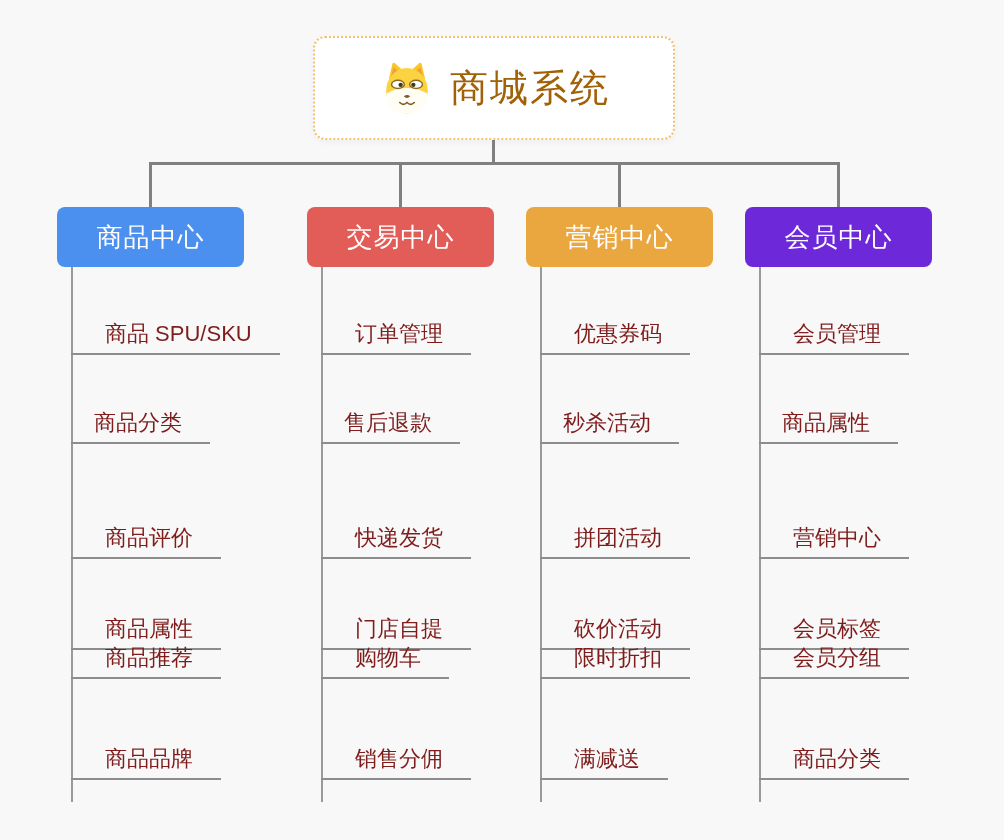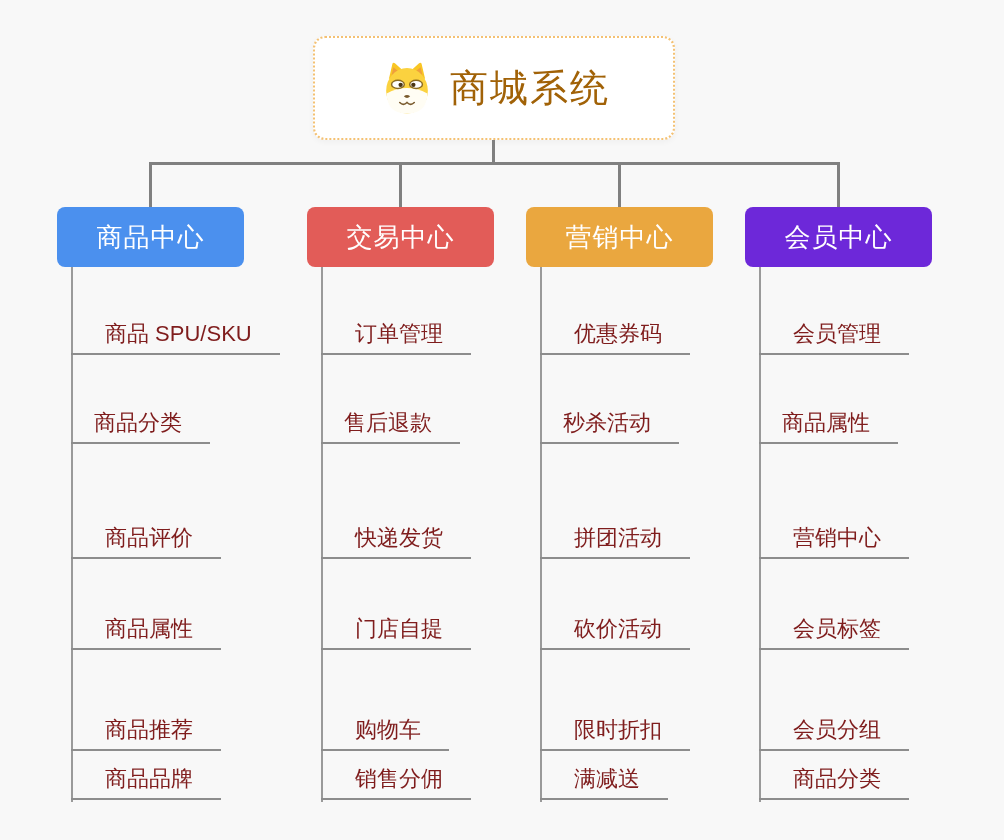--- a/index.html
+++ b/index.html
@@ -60,21 +60,21 @@
   .item{
     position:absolute;left:14px;
     width:max-content;
     padding:0 28px 3px 34px;
     border-bottom:2px solid #8d8d8d;
     font-size:22px;line-height:33px;
     color:#7f1d1d;
     white-space:nowrap;
   }
   .r0{top:317px;} .r1{top:406px;padding-left:23px;} .r2{top:521px;}
-  .r3{top:612px;} .r4{top:713px;} .r5{top:762px;}
+  .r3{top:612px;} .r4{top:641px;} .r5{top:742px;}
 </style>
 </head>
 <body>
 
 <div class="canvas">
 
   <div class="root-node">
     <svg class="root-icon" viewBox="0 0 64 60">
 
       <path d="M12 20 L16 3 Q17 1 19 3 L29 12 Z" fill="#f9c624"></path>

